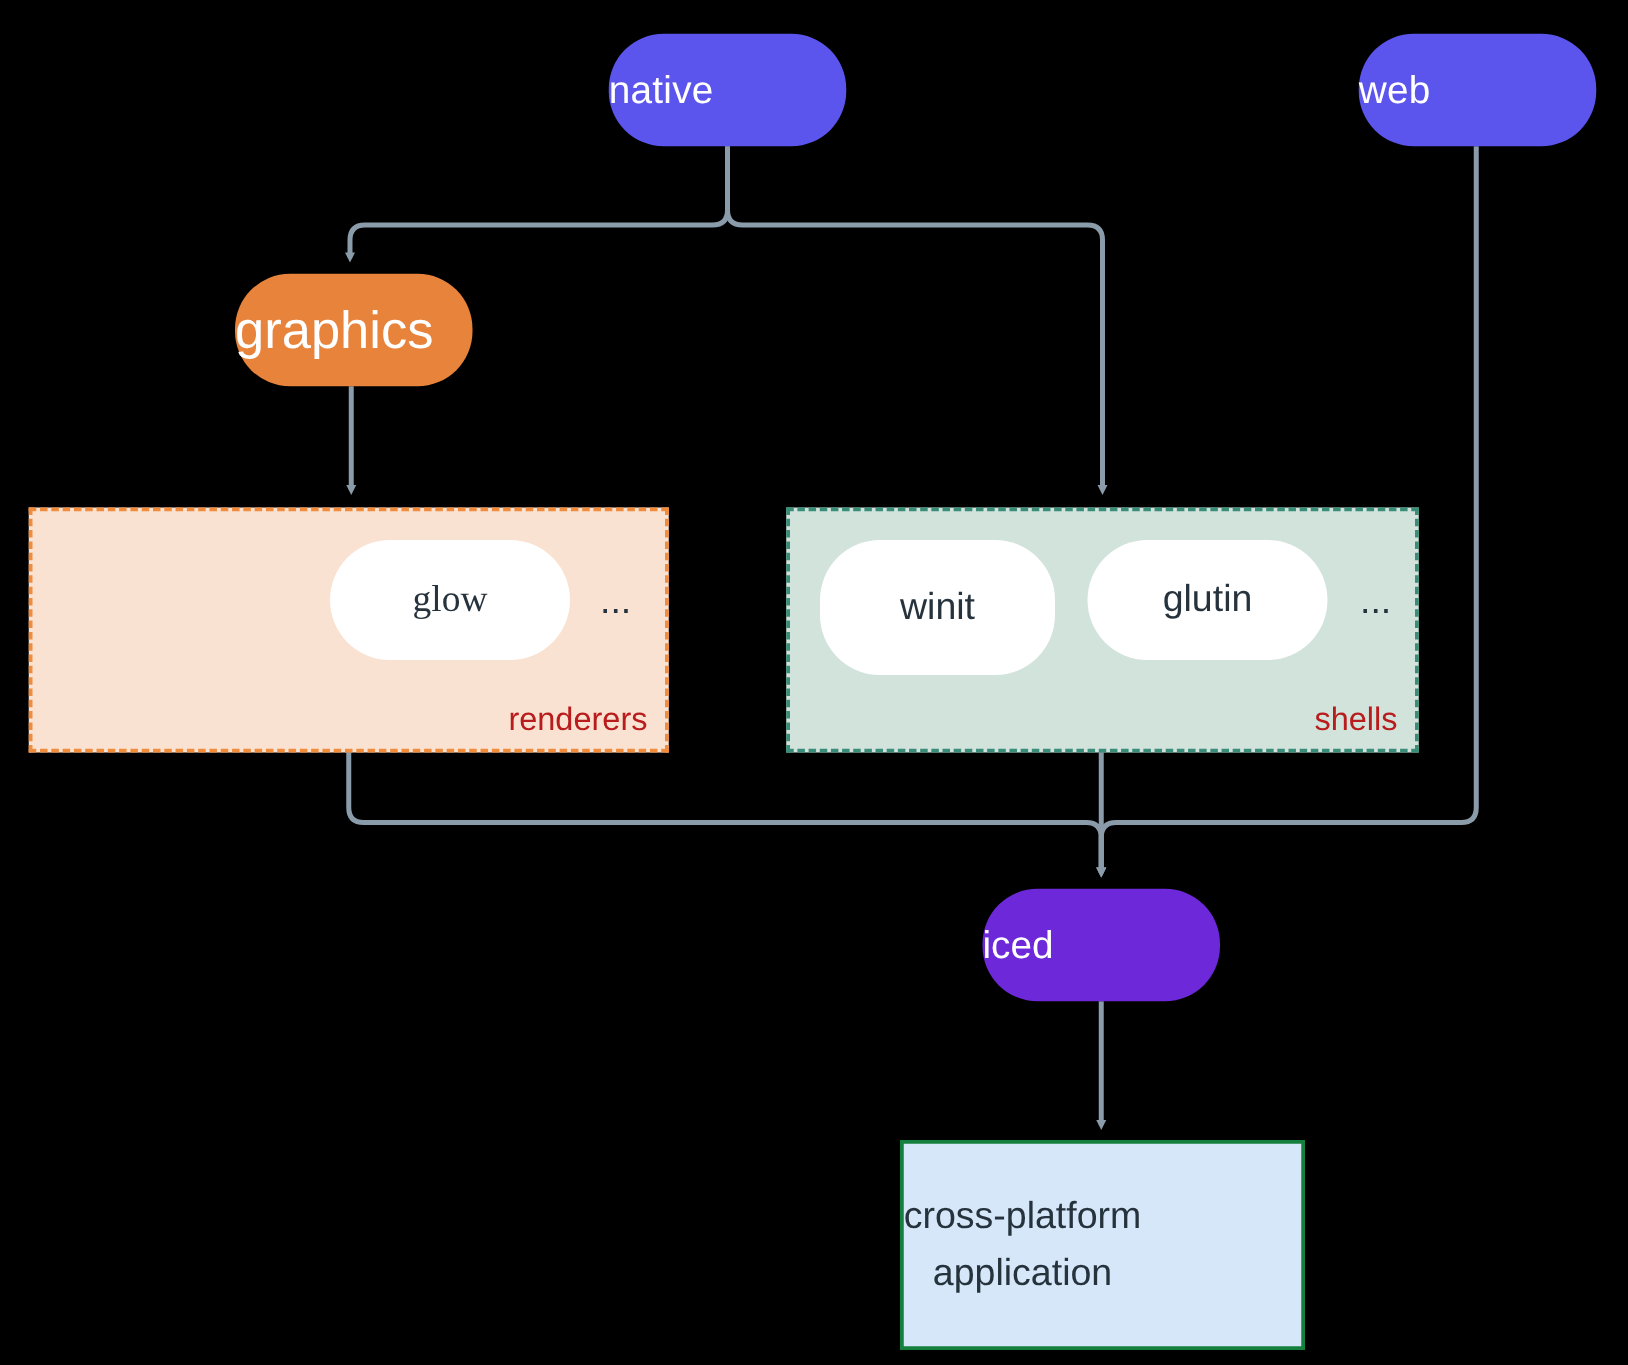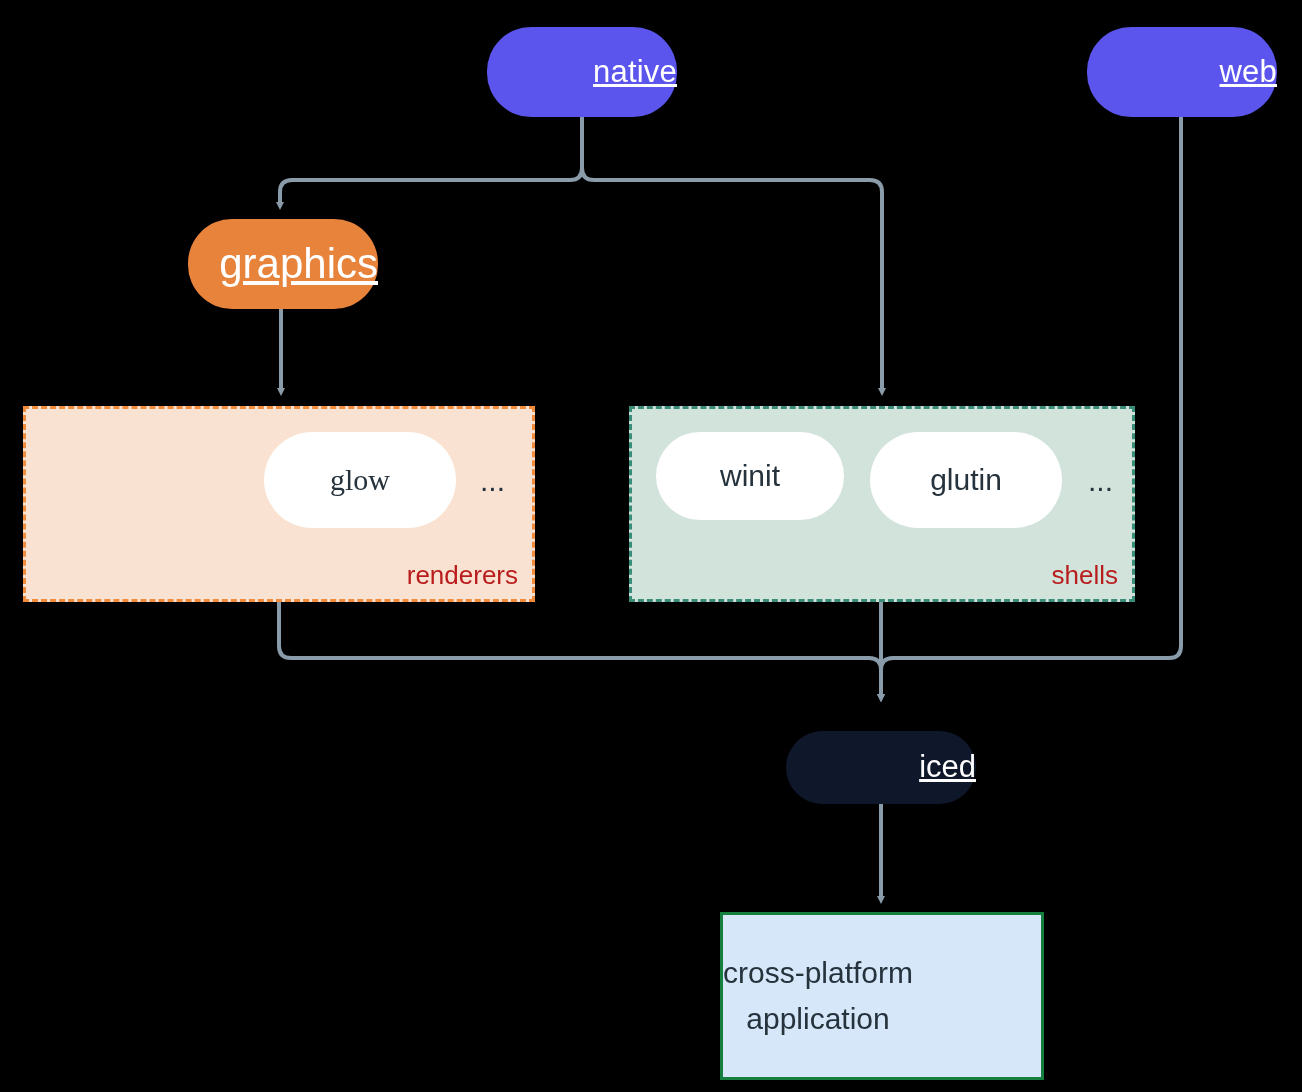--- a/index.html
+++ b/index.html
@@ -23,25 +23,24 @@
     left: 0;
     top: 0;
     width: 1302px;
     height: 1092px;
     pointer-events: none;
   }
   .node {
     position: absolute;
     display: flex;
     align-items: center;
-    justify-content: flex-end;
+    justify-content: flex-start;
     box-sizing: border-box;
     text-align: center;
     line-height: 1.18;
-    text-decoration: underline;
   }
   
   .pill-top {
     border-radius: 44px;
     color: #ffffff;
     font-size: 31px;
     letter-spacing: 0.2px;
   }
   #node-native {
     left: 487px;  top: 27px;
@@ -56,26 +55,25 @@
   #node-graphics {
     left: 188px;  top: 219px;
     width: 190px; height: 90px;
     background: #E8833C;
     border-radius: 44px;
     color: #ffffff;
     font-size: 42px;
   }
   #node-iced {
     left: 786px;  top: 711px;
-    width: 190px; height: 73px;
-    background: #0f172a;
+    width: 190px; height: 90px;
+    background: #6d28d9;
     border-radius: 44px;
     color: #ffffff;
     font-size: 31px;
-    margin-top: 20px;
   }
   
   .group-box {
     position: absolute;
     box-sizing: border-box;
     border-style: dashed;
     border-width: 3px;
   }
   #group-renderers {
     left: 23px; top: 406px;
@@ -111,21 +109,21 @@
     position: absolute;
     color: #26333D;
     font-size: 30px;
     line-height: 1;
   }
   
   #chip-wgpu  { left: 50px;  top: 432px; width: 188px; height: 96px; }
   #chip-glow  { left: 264px; top: 432px; width: 192px; height: 96px; font-family: Liberation Serif, serif; }
   #dots-renderers { left: 480px; top: 466px; }
   
-  #chip-winit  { left: 656px; top: 432px; width: 188px; height: 88px; align-items: center; }
+  #chip-winit  { left: 656px; top: 432px; width: 188px; height: 108px; align-items: center; }
   #chip-glutin { left: 870px; top: 432px; width: 192px; height: 96px; }
   #dots-shells { left: 1088px; top: 466px; }
 
   #node-app {
     position: absolute;
     left: 720px; top: 912px;
     width: 324px; height: 168px;
     background: #D5E7F8;
     border: 3px solid #15803d;
     box-sizing: border-box;

